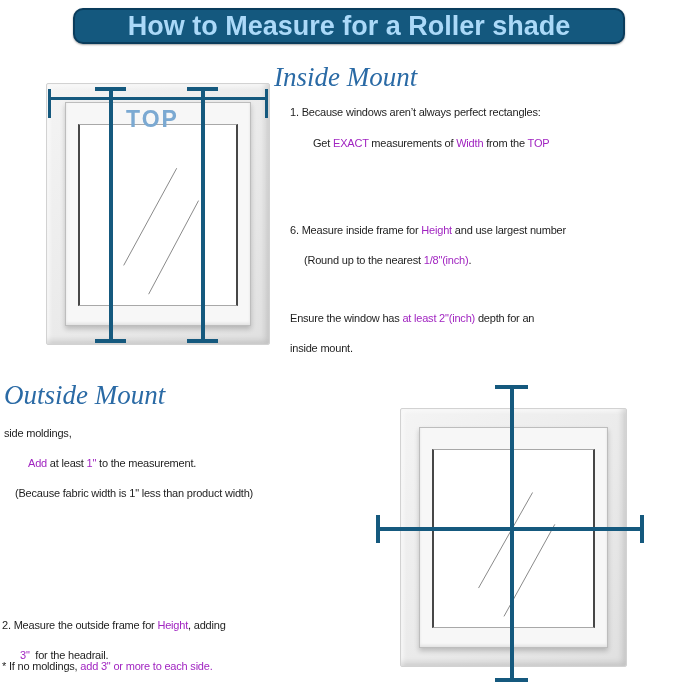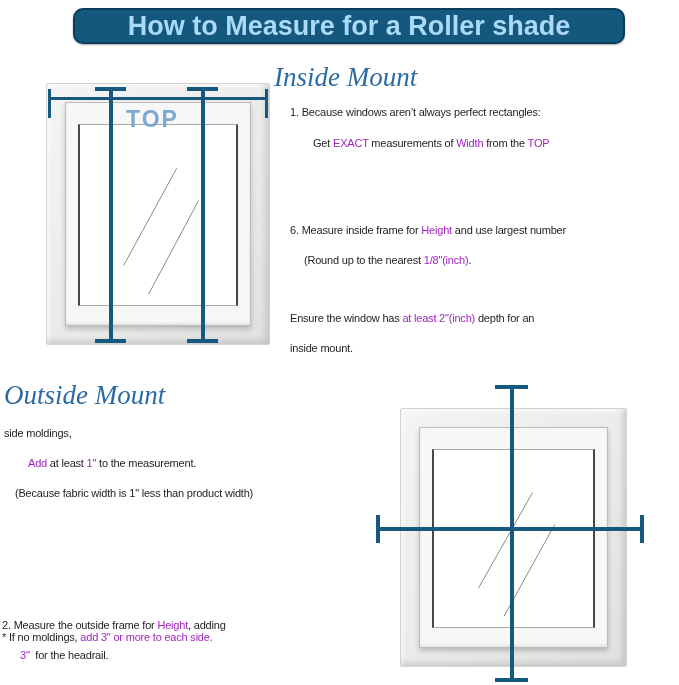--- a/index.html
+++ b/index.html
@@ -43,21 +43,21 @@
   #in-item1 { left:290px; top:97px;  line-height:31px; }
   #in-item1 .line:nth-child(2), #in-item1 .line:nth-child(3) { padding-left:23px; }
   #in-item2 { left:290px; top:215px; line-height:30px; }
   #in-item2 .line:nth-child(2) { padding-left:14px; }
   #in-note  { left:290px; top:303px; line-height:30px; }
   #out-item1 { left:4px; top:418px; line-height:30px; }
   #out-item1 .line:nth-child(2) { padding-left:24px; }
   #out-item1 .line:nth-child(3) { padding-left:11px; }
   #out-item2 { left:2px; top:588px; line-height:30px;margin-top:22px; }
   #out-item2 .line:nth-child(2) { padding-left:18px; }
-  #out-foot  { left:2px; top:622px; line-height:30px; }
+  #out-foot  { left:2px; top:651px; line-height:30px; }
 
   
   .window { position:absolute; }
   .win-left  { left:46px;  top:83px;  width:224px; height:262px; }
   .win-right { left:400px; top:408px; width:227px; height:259px; }
   .win-outer {
     position:absolute; inset:0;
     background:linear-gradient(135deg,#f4f4f4 0%,#eaeaea 55%,#e0e0e0 100%);
     border:1px solid #d2d2d2; border-radius:2px;
     box-shadow:inset -3px -3px 6px rgba(0,0,0,.14), inset 2px 2px 4px rgba(255,255,255,.9);

